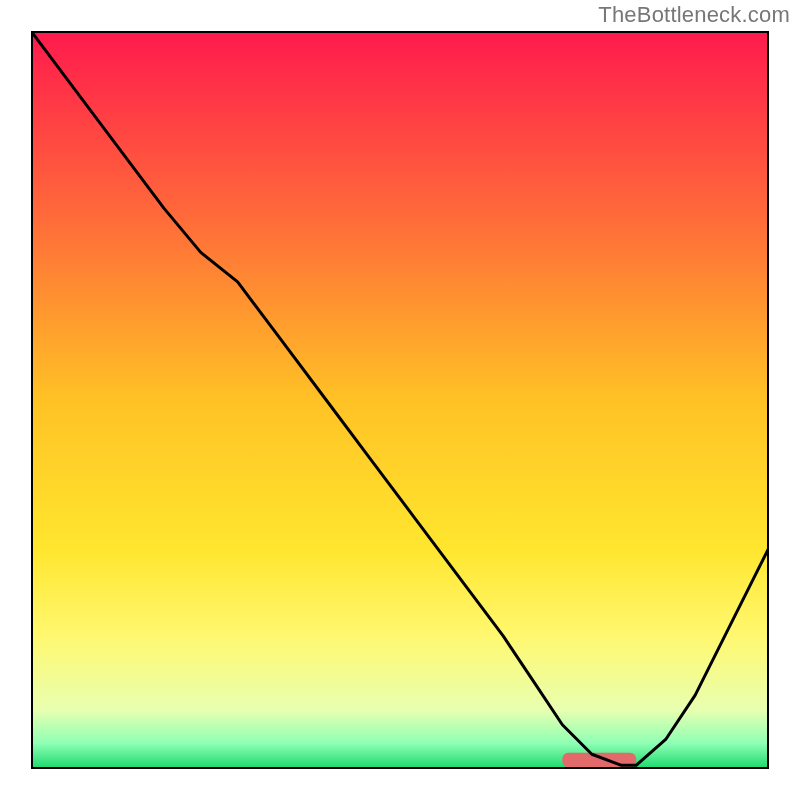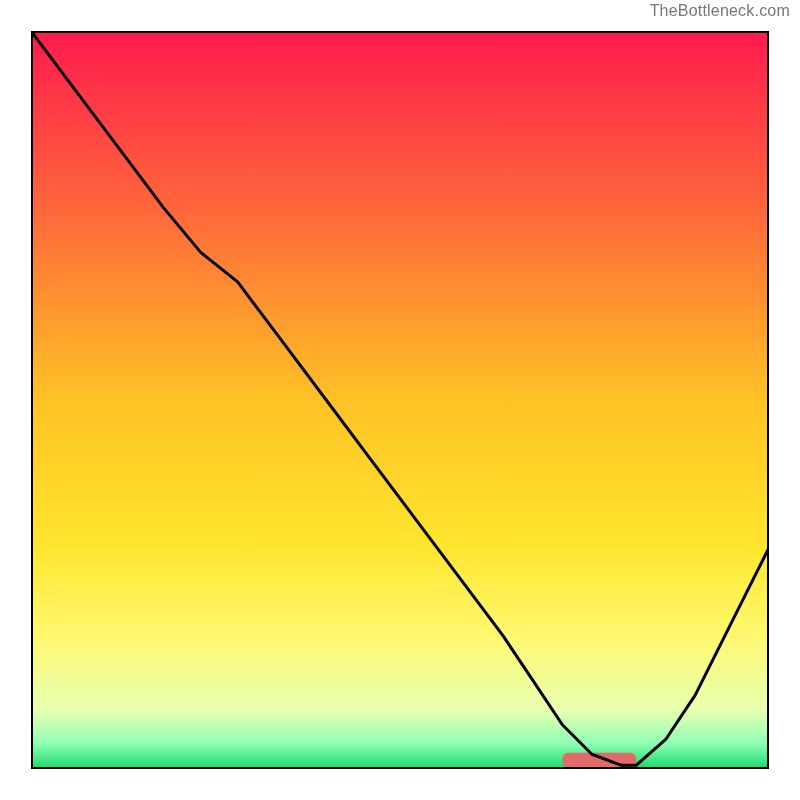--- a/index.html
+++ b/index.html
@@ -13,21 +13,21 @@
   }
   .figure {
     position: relative;
     width: 800px;
     height: 800px;
   }
   .attribution {
     position: absolute;
     top: 2px;
     right: 10px;
-    font-size: 16px;
+    font-size: 22px;
     color: #777777;
     font-weight: 500;
     letter-spacing: 0.2px;
     user-select: none;
   }
   .plot-area {
     position: absolute;
     left: 31px;
     top: 31px;
     width: 738px;

